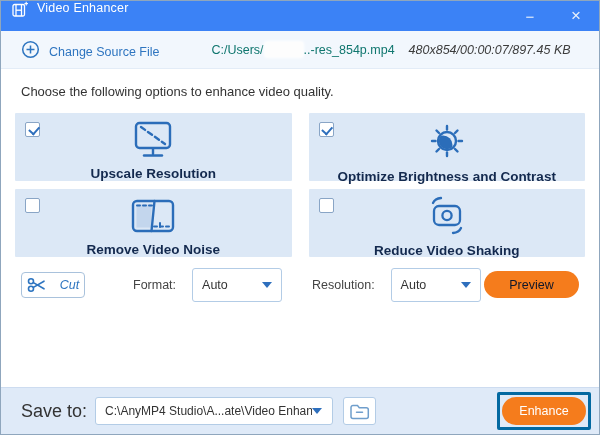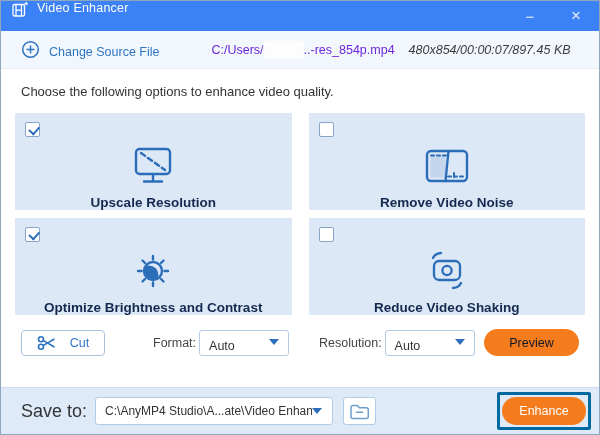--- a/index.html
+++ b/index.html
@@ -40,21 +40,21 @@
     background: #f2f7fd;
     border-bottom: 1px solid #e3ecf7;
     display: flex; align-items: center;
     padding: 0 20px;
   }
   .change-source {
     display: flex; align-items: flex-end; gap: 9px;
     color: #2e75c0; font-size: 12.5px; cursor: pointer;
   }
   .file-path {
-    margin-left: 52px; font-size: 12.5px; color: #6d28d9;
+    margin-left: 52px; font-size: 12.5px; color: #0f766e;
     display: flex; align-items: center;
   }
   .redacted {
     display: inline-block; width: 38px; height: 15px;
     background: #fdfdfd; border-radius: 2px;
     box-shadow: 0 0 3px 1px rgba(255,255,255,.95);
     margin: 0 1px;
   }
   .file-info { margin-left: 14px; font-size: 12.5px; color: #3c3c3c; font-style: italic; }
 
@@ -64,24 +64,24 @@
     margin: 15px 0 0 20px;
     font-size: 13px; color: #333;
   }
   .cards {
     margin: 14px 14px 0 14px;
     display: grid;
     grid-template-columns: 1fr 1fr;
     gap: 8px 17px;
   }
   .card {
-    position: relative; height: 97px;
+    position: relative; height: 68px;
     background: #dce8f6; border-radius: 1px;
     display: flex; flex-direction: column;
-    align-items: center; justify-content: flex-end;
+    align-items: center; justify-content: flex-start;
     padding-top: 6px; cursor: pointer;
   }
   .checkbox {
     position: absolute; top: 9px; left: 10px;
     width: 15px; height: 15px;
     background: #fff; border: 1px solid #89a5c6; border-radius: 2px;
   }
   .checkbox.checked::after {
     content: ""; position: absolute; left: 2.5px; top: 2.5px;
     width: 8px; height: 4.5px;
@@ -92,33 +92,33 @@
   .card .card-label {
     margin-top: 6px; font-size: 13.5px; font-weight: bold; color: #13294e;
   }
 
   
   .controls {
     display: flex; align-items: center;
     margin: 14px 20px 0 20px; height: 27px;
   }
   .cut-btn {
-    width: 84px; height: 26px;
+    width: 64px; height: 26px;
     background: #fff; border: 1px solid #a9c2dc; border-radius: 4px;
     display: flex; align-items: center; justify-content: center; gap: 13px;
-    color: #2e75c0; font-size: 12.5px; cursor: pointer;
+    color: #2e75c0; font-size: 12.5px; cursor: pointer; font-style: italic;
   }
   .ctrl-label { font-size: 12.5px; color: #444; text-align: right; }
   .lbl-format { margin-left: 48px; }
   .lbl-resolution { margin-left: 30px; }
   .select {
-    margin-left: 3px; width: 90px; height: 26px;
+    margin-left: 16px; width: 90px; height: 26px;
     background: #fff; border: 1px solid #b3cce6; border-radius: 3px;
-    display: flex; 
-    padding: 8px 9px; cursor: pointer;
+    display: flex; align-items: center;
+    padding: 16px 9px; cursor: pointer;
   }
   .select .sel-value { font-size: 12.5px; color: #333; flex: 1; }
   .tri-down {
     width: 0; height: 0;
     border-left: 5px solid transparent; border-right: 5px solid transparent;
     border-top: 6px solid #2e6fbd;
   }
   .preview-btn {
     margin-left: auto; width: 95px; height: 27px;
     background: #f57c1c; border: none; border-radius: 14px;
@@ -213,35 +213,20 @@
         <span class="checkbox checked"></span>
         <span class="icon-box">
           <svg width="46" height="40" viewBox="0 0 46 40" fill="none" stroke="#2b6db9" stroke-width="2.4" stroke-linecap="round">
             <rect x="6" y="3" width="34" height="25" rx="3.5"></rect>
             <line x1="11" y1="7" x2="35" y2="24" stroke-dasharray="5 3.5"></line>
             <line x1="23" y1="28.5" x2="23" y2="34"></line>
             <line x1="14" y1="35.5" x2="32" y2="35.5"></line>
           </svg>
         </span>
         <span class="card-label">Upscale Resolution</span>
-      </div>
-
-      <div class="card">
-        <span class="checkbox"></span>
-        <span class="icon-box">
-          <svg width="48" height="38" viewBox="0 0 48 38" fill="none" stroke="#2b6db9" stroke-width="2.4" stroke-linecap="round">
-            <rect x="4" y="4" width="40" height="30" rx="4"></rect>
-            <rect x="7.5" y="7.5" width="15" height="23" fill="#2b6db9" opacity="0.14" stroke="none"></rect>
-            <line x1="25.5" y1="4" x2="22.5" y2="34"></line>
-            <line x1="8" y1="8.5" x2="23" y2="8.5" stroke-dasharray="3 3" stroke-width="2"></line>
-            <line x1="25" y1="29.5" x2="40" y2="29.5" stroke-dasharray="3 3" stroke-width="2"></line>
-            <line x1="31" y1="26" x2="31" y2="30" stroke-width="2"></line>
-          </svg>
-        </span>
-        <span class="card-label">Remove Video Noise</span>
       </div>
 
       <div class="card">
         <span class="checkbox checked"></span>
         <span class="icon-box">
           <svg width="44" height="44" viewBox="0 0 44 44">
             <defs>
                 <clipPath id="sunClip">
                   <circle cx="22" cy="22" r="8.2"></circle>
                 </clipPath>
@@ -261,20 +246,35 @@
               <line x1="30" y1="14" x2="32.5" y2="11.5"></line>
             </g>
           </svg>
         </span>
         <span class="card-label">Optimize Brightness and Contrast</span>
       </div>
 
       <div class="card">
         <span class="checkbox"></span>
         <span class="icon-box">
+          <svg width="48" height="38" viewBox="0 0 48 38" fill="none" stroke="#2b6db9" stroke-width="2.4" stroke-linecap="round">
+            <rect x="4" y="4" width="40" height="30" rx="4"></rect>
+            <rect x="7.5" y="7.5" width="15" height="23" fill="#2b6db9" opacity="0.14" stroke="none"></rect>
+            <line x1="25.5" y1="4" x2="22.5" y2="34"></line>
+            <line x1="8" y1="8.5" x2="23" y2="8.5" stroke-dasharray="3 3" stroke-width="2"></line>
+            <line x1="25" y1="29.5" x2="40" y2="29.5" stroke-dasharray="3 3" stroke-width="2"></line>
+            <line x1="31" y1="26" x2="31" y2="30" stroke-width="2"></line>
+          </svg>
+        </span>
+        <span class="card-label">Remove Video Noise</span>
+      </div>
+
+      <div class="card">
+        <span class="checkbox"></span>
+        <span class="icon-box">
           <svg width="44" height="42" viewBox="0 0 44 42" fill="none" stroke="#2b6db9" stroke-width="2.3" stroke-linecap="round">
             <rect x="9" y="11" width="26" height="19" rx="5"></rect>
             <circle cx="22" cy="20.5" r="4.6"></circle>
             <path d="M 8 8 Q 10 3.5 16 3"></path>
             <path d="M 36 33 Q 34 37.5 28 38"></path>
           </svg>
         </span>
         <span class="card-label">Reduce Video Shaking</span>
       </div>
 

